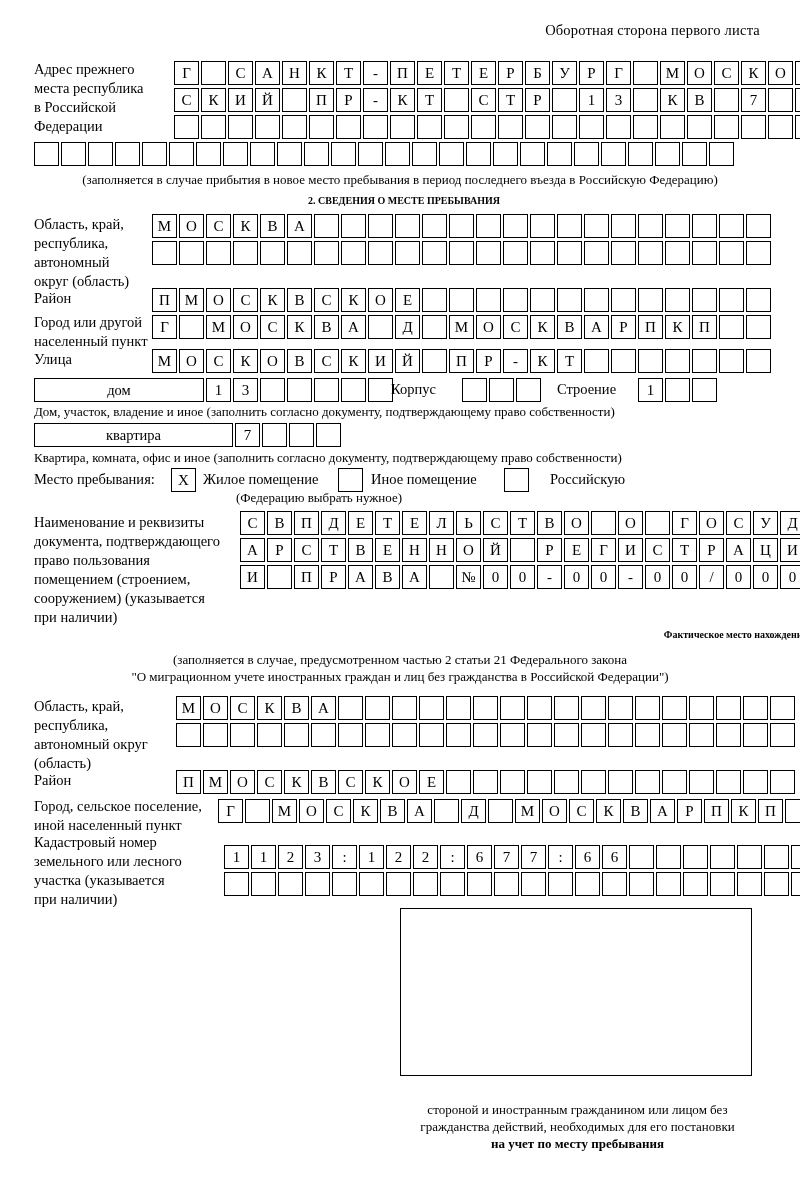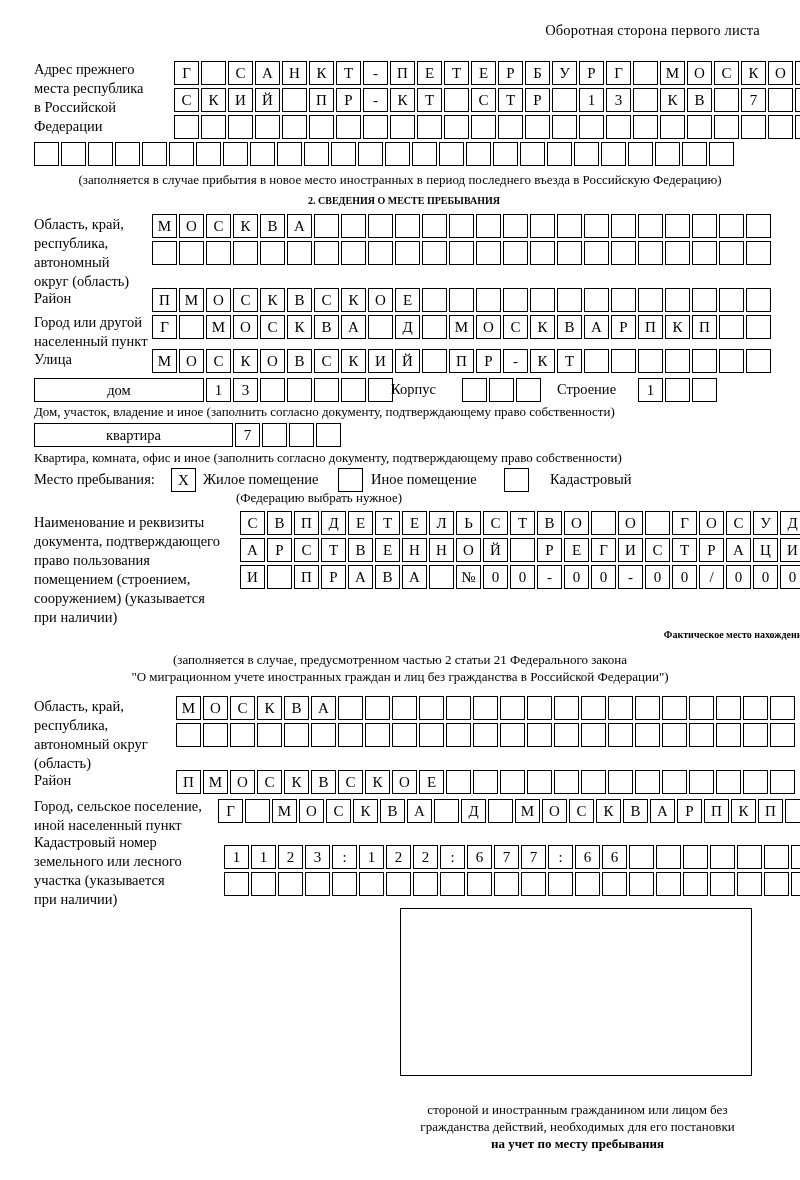--- a/index.html
+++ b/index.html
@@ -213,21 +213,21 @@
     <div class="cell"></div>
     <div class="cell"></div>
     <div class="cell"></div>
     <div class="cell"></div>
     <div class="cell"></div>
     <div class="cell"></div>
     <div class="cell"></div>
     <div class="cell"></div>
   </div>
 
-  <div class="note abs center" style="left:34px; top:172px; width:732px;">(заполняется в случае прибытия в новое место иностранных в период последнего въезда в Российскую Федерацию)</div>
+  <div class="note abs center" style="left:34px; top:172px; width:732px;">(заполняется в случае прибытия в новое место пребывания в период последнего въезда в Российскую Федерацию)</div>
 
   <div class="section-title abs" style="left:0; top:195px;">2. СВЕДЕНИЯ О МЕСТЕ ПРЕБЫВАНИЯ</div>
 
   <div class="lbl abs" style="left:34px; top:215px; width:140px;">Область, край,
 республика,
 автономный
 округ (область)</div>
 
   <div class="cells" style="left:152px; top:214px;">
     <div class="cell">М</div>
@@ -415,21 +415,21 @@
   <div class="inline-txt" style="left:203px; top:470px;">Жилое помещение</div>
 
   <div class="cells" style="left:338px; top:468px;">
     <div class="cell"></div>
   </div>
   <div class="inline-txt" style="left:371px; top:470px;">Иное помещение</div>
 
   <div class="cells" style="left:504px; top:468px;">
     <div class="cell"></div>
   </div>
-  <div class="inline-txt" style="left:550px; top:470px;">Кадастровый</div>
+  <div class="inline-txt" style="left:550px; top:470px;">Российскую</div>
 
   <div class="note abs" style="left:236px; top:490px;">(Федерацию выбрать нужное)</div>
 
   <div class="lbl abs" style="left:34px; top:513px; width:205px;">Наименование и реквизиты
 документа, подтверждающего
 право пользования
 помещением (строением,
 сооружением) (указывается
 при наличии)</div>
 

